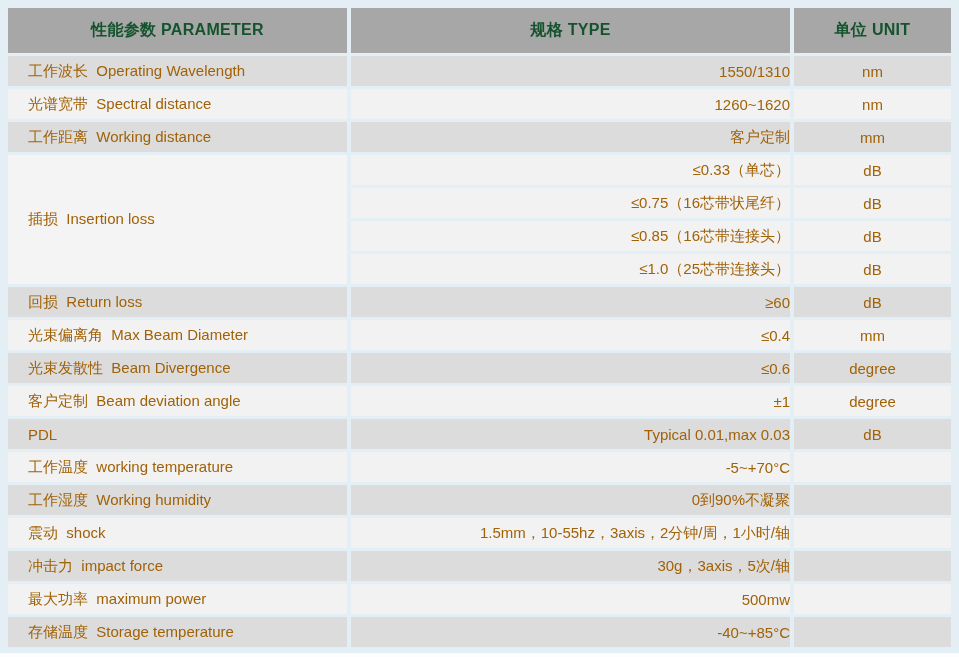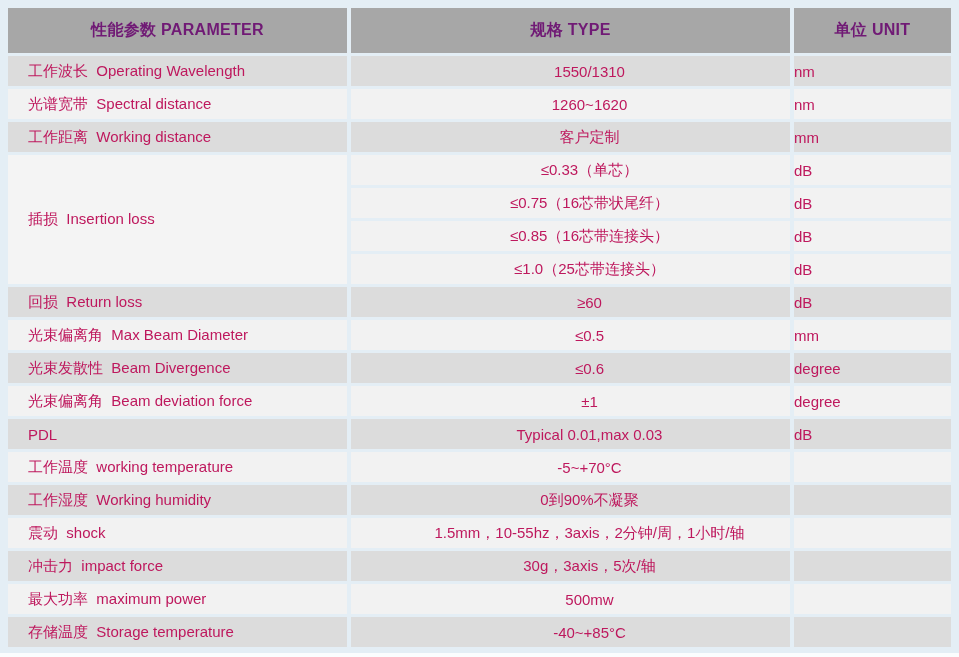--- a/index.html
+++ b/index.html
@@ -29,34 +29,34 @@
   }
   td, th {
     vertical-align: middle;
     white-space: pre-wrap;
     overflow: hidden;
     padding: 0;
   }
   th.hdr {
     height: 45px;
     background: #a7a7a7;
-    color: #701a75;
+    color: #14532d;
     font-size: 16px;
     font-weight: bold;
     text-align: center;
     letter-spacing: 0.3px;
   }
   td {
     height: 30px;
     font-size: 15px;
-    color: #be185d;
+    color: #a16207;
   }
   td.param { padding-left: 20px; text-align: left; }
-  td.type  { padding-left: 38px; text-align: center; }
-  td.unit  { text-align: left; }
+  td.type  { padding-left: 38px; text-align: right; }
+  td.unit  { text-align: center; }
   .dark  { background: #dcdcdc; }
   .light { background: #f2f2f2; }
   td.merged { background: #f4f4f4; margin-top: 36px; }
 </style>
 </head>
 <body>
 
 <div class="canvas">
   <table class="spec">
     <colgroup>
@@ -104,30 +104,30 @@
         <td class="type light">≤1.0（25芯带连接头）</td>
         <td class="unit light">dB</td>
       </tr>
       <tr>
         <td class="param dark">回损  Return loss</td>
         <td class="type dark">≥60</td>
         <td class="unit dark">dB</td>
       </tr>
       <tr>
         <td class="param light">光束偏离角  Max Beam Diameter</td>
-        <td class="type light">≤0.5</td>
+        <td class="type light">≤0.4</td>
         <td class="unit light">mm</td>
       </tr>
       <tr>
         <td class="param dark">光束发散性  Beam Divergence</td>
         <td class="type dark">≤0.6</td>
         <td class="unit dark">degree</td>
       </tr>
       <tr>
-        <td class="param light">光束偏离角  Beam deviation force</td>
+        <td class="param light">客户定制  Beam deviation angle</td>
         <td class="type light">±1</td>
         <td class="unit light">degree</td>
       </tr>
       <tr>
         <td class="param dark">PDL</td>
         <td class="type dark">Typical 0.01,max 0.03</td>
         <td class="unit dark">dB</td>
       </tr>
       <tr>
         <td class="param light">工作温度  working temperature</td>

